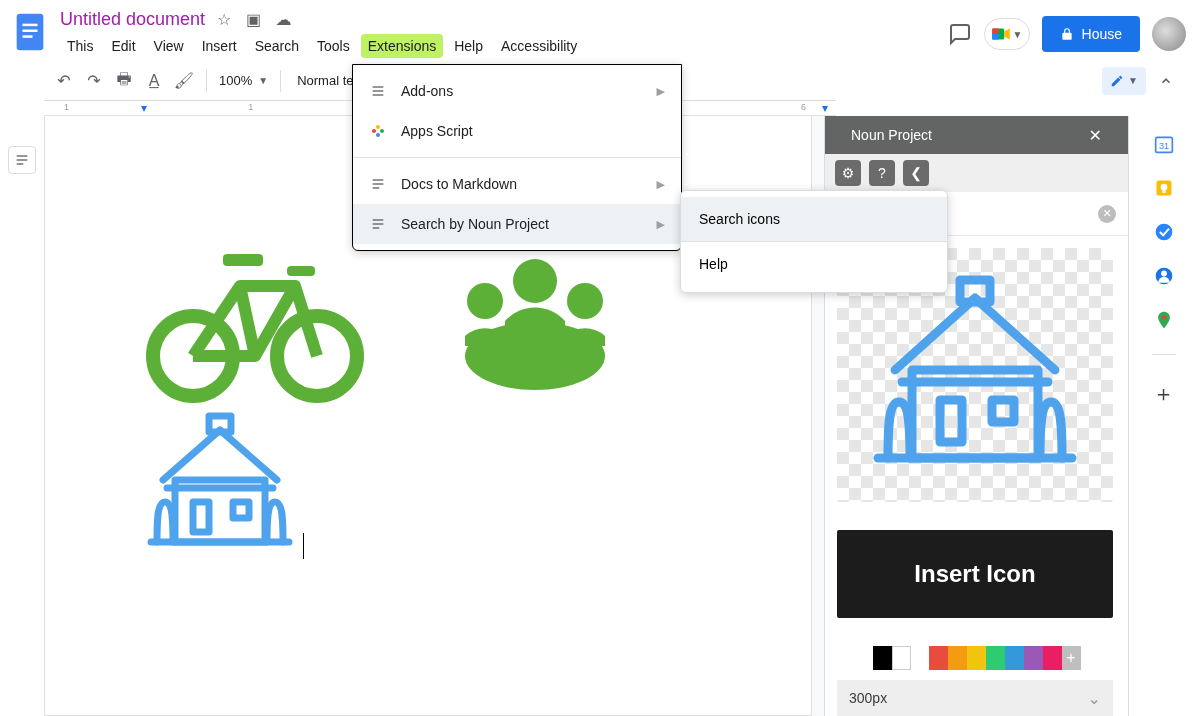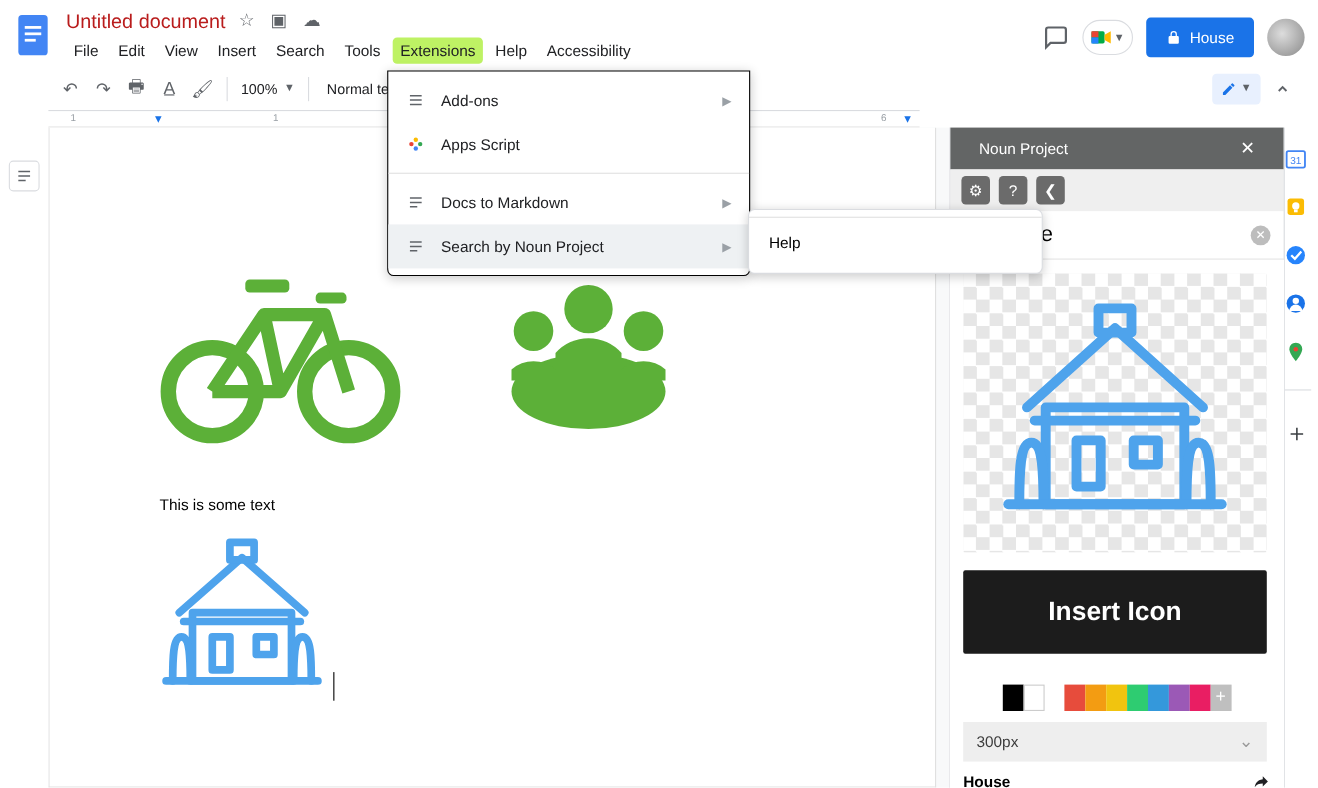--- a/index.html
+++ b/index.html
@@ -4,21 +4,21 @@
 <style>
   * { box-sizing: border-box; margin: 0; padding: 0; font-family: Arial, "Helvetica Neue", Helvetica, sans-serif; }
   body { width: 1198px; height: 716px; background: #fff; overflow: hidden; position: relative; }
 
   
   .header { height: 60px; display: flex; align-items: flex-start; padding: 6px 12px 0 12px; }
   .docs-icon { width: 36px; height: 48px; display:flex; align-items:center; justify-content:center; margin-right:12px; margin-top:2px;}
   .docs-icon svg { width: 30px; height: 40px; }
   .title-area { flex: 0 0 auto; }
   .title-row { display:flex; align-items:center; height:26px; }
-  .doc-title { font-size: 18px; color:#b91c1c; margin-right:12px; }
+  .doc-title { font-size: 18px; color:#a21caf; margin-right:12px; }
   .title-icons span { color:#5f6368; font-size:16px; margin-right:10px; cursor:pointer; }
   .menu-bar { display:flex; gap:4px; margin-top:2px; }
   .menu-item { font-size:14px; color:#202124; padding:4px 7px; border-radius:4px; cursor:pointer; }
   .menu-item.active { background:#bef264;text-align:center; }
   .last-edit { font-size:14px; color:#5f6368; text-decoration: underline dotted; margin-left:10px; align-self:center; padding-top:20px;}
   .header-spacer { flex:1; }
   .header-right { display:flex; align-items:center; gap:12px; padding-top:10px; }
   .comment-icon { width:24px; height:24px; color:#5f6368; cursor:pointer; }
   .meet-badge { width:46px; height:32px; border:1px solid #dadce0; border-radius:16px; display:flex; align-items:center; justify-content:center; gap:2px; cursor:pointer; }
   .share-btn { background:#1a73e8; color:#fff; border:none; border-radius:4px; height:36px; padding:0 18px; font-size:14px; font-weight:500; display:flex; align-items:center; gap:8px; cursor:pointer;}
@@ -72,35 +72,35 @@
   .sp-header .close { margin-left:auto; cursor:pointer; font-size:16px;}
   .sp-toolbar { height:38px; background:#efefef; display:flex; align-items:center; padding:0 10px; gap:8px;}
   .sp-tbtn { width:26px; height:26px; background:#6b6b6b; color:#fff; border-radius:4px; display:flex; align-items:center; justify-content:center; font-size:14px; cursor:pointer;}
   .sp-search { height:44px; background:#fff; display:flex; align-items:center; padding:0 12px; gap:10px; border-bottom:1px solid #e6e6e6;}
   .sp-search .back { font-size:20px; font-weight:bold; cursor:pointer;}
   .sp-search .term { font-size:20px; flex:1; }
   .sp-search .clear { width:18px; height:18px; background:#bdbdbd; color:#fff; border-radius:50%; display:flex; align-items:center; justify-content:center; font-size:11px; cursor:pointer;}
   .sp-body { flex:1; padding:12px; overflow:auto; background:#fff;}
   .preview { width:276px; height:254px; background: repeating-conic-gradient(#e6e6e6 0% 25%, #fff 0% 50%) 0 0/24px 24px; display:flex; align-items:center; justify-content:center; border-radius:2px;}
   .preview svg { width:210px; height:210px; }
-  .insert-btn { width:276px; height:76px; background:#1c1c1c; color:#fff; border:none; font-size:24px; font-weight:600; margin-top:16px; cursor:pointer; border-radius:2px;}
+  .insert-btn { width:276px; height:88px; background:#1c1c1c; color:#fff; border:none; font-size:24px; font-weight:600; margin-top:28px; cursor:pointer; border-radius:2px;}
   .swatches { display:flex; margin-top:28px; justify-content:center; gap:0;}
   .swatch { width:19px; height:24px; cursor:pointer;}
   .swatch.bw1 { background:#000; margin-right:0px;}
   .swatch.bw2 { background:#fff; border:1px solid #ccc; margin-right:18px;}
   .swatch.add { background:#bfbfbf; color:#fff; display:flex; align-items:center; justify-content:center; font-size:16px;}
   .size-select { width:276px; height:36px; background:#eee; margin-top:10px; display:flex; align-items:center; padding:16px 12px; font-size:14px; color:#3c3c3c; cursor:pointer;}
   .size-select .chev { margin-left:auto; color:#9a9a9a; font-size:16px;}
   .meta { margin-top:10px; font-size:14px; position:relative;}
   .meta .name { font-weight:600; }
   .meta .by { color:#5f6368; font-size:13px;}
   .meta .share { position:absolute; right:0; top:0; cursor:pointer;}
 
   
-  .g-rail { width:31px; border-left:1px solid #dadce0; display:flex; flex-direction:column; align-items:flex-start; padding-top:18px; gap:24px;}
+  .g-rail { width:70px; border-left:1px solid #dadce0; display:flex; flex-direction:column; align-items:center; padding-top:18px; gap:24px;}
   .g-rail .app { width:20px; height:20px; cursor:pointer;}
   .g-rail .divider { width:24px; height:1px; background:#dadce0;}
   .g-rail .plus { font-size:22px; color:#3c4043; cursor:pointer;}
 
   .caret-down { font-size:10px; color:#5f6368; }
 </style>
 </head>
 <body>
 
 <div class="header">
@@ -115,21 +115,21 @@
   <div class="title-area">
     <div class="title-row">
       <span class="doc-title">Untitled document</span>
       <span class="title-icons">
         <span>☆</span>
         <span>▣</span>
         <span>☁</span>
       </span>
     </div>
     <div class="menu-bar">
-      <span class="menu-item">File</span>
+      <span class="menu-item">This</span>
       <span class="menu-item">Edit</span>
       <span class="menu-item">View</span>
       <span class="menu-item">Insert</span>
       <span class="menu-item">Search</span>
       <span class="menu-item">Tools</span>
       <span class="menu-item active">Extensions</span>
       <span class="menu-item">Help</span>
       <span class="menu-item">Accessibility</span>
     </div>
   </div>
@@ -231,21 +231,20 @@
             <circle cx="90" cy="35" r="22"></circle>
             <circle cx="40" cy="55" r="18"></circle>
             <circle cx="140" cy="55" r="18"></circle>
             <ellipse cx="90" cy="110" rx="70" ry="34"></ellipse>
             <path d="M20 90 a30 30 0 0 1 40 0 v10 h-40z"></path>
             <path d="M120 90 a30 30 0 0 1 40 0 v10 h-40z"></path>
             <path d="M60 75 a40 40 0 0 1 60 0 v15 h-60z"></path>
           </svg>
         </span>
       </div>
-      <div class="doc-text">This is some text</div>
       <span class="house-icon">
         <svg viewBox="0 0 150 145" fill="none" stroke="#4ea3ec" stroke-width="7" stroke-linecap="round" stroke-linejoin="round">
           <polyline points="18,70 75,20 132,70"></polyline>
           <rect x="30" y="70" width="90" height="62"></rect>
           <rect x="64" y="6" width="22" height="16"></rect>
           <line x1="22" y1="78" x2="128" y2="78"></line>
           <rect x="48" y="92" width="16" height="30"></rect>
           <rect x="88" y="92" width="16" height="16"></rect>
           <path d="M12 132 c0 -20 0 -40 8 -40 s8 20 8 40"></path>
           <path d="M122 132 c0 -20 0 -40 8 -40 s8 20 8 40"></path>
@@ -383,15 +382,16 @@
           <line x1="4" y1="12" x2="20" y2="12"></line>
           <line x1="4" y1="18" x2="14" y2="18"></line>
         </svg>
       </span>
     <span>Search by Noun Project</span>
     <span class="arrow">▶</span>
   </div>
 </div>
 
 <div class="submenu">
+  <div class="sm-item hover">Search icons</div>
   <div class="sm-sep"></div>
   <div class="sm-item">Help</div>
 </div>
 
 </body></html>

